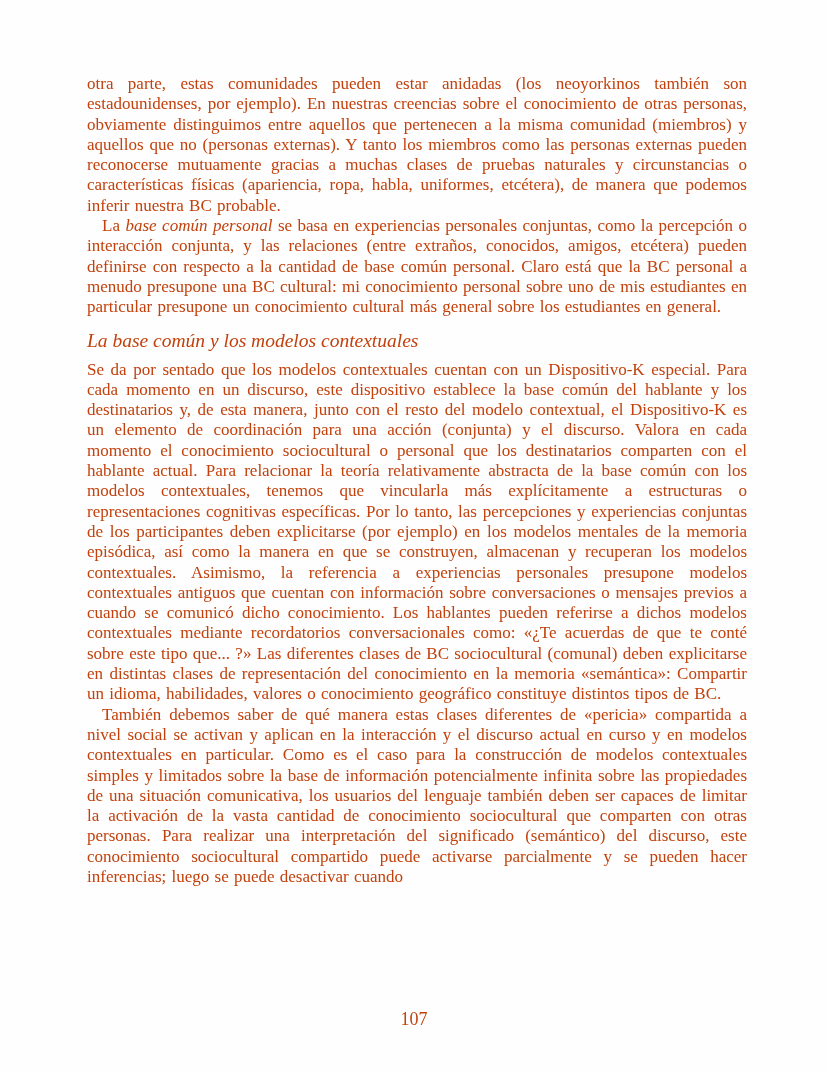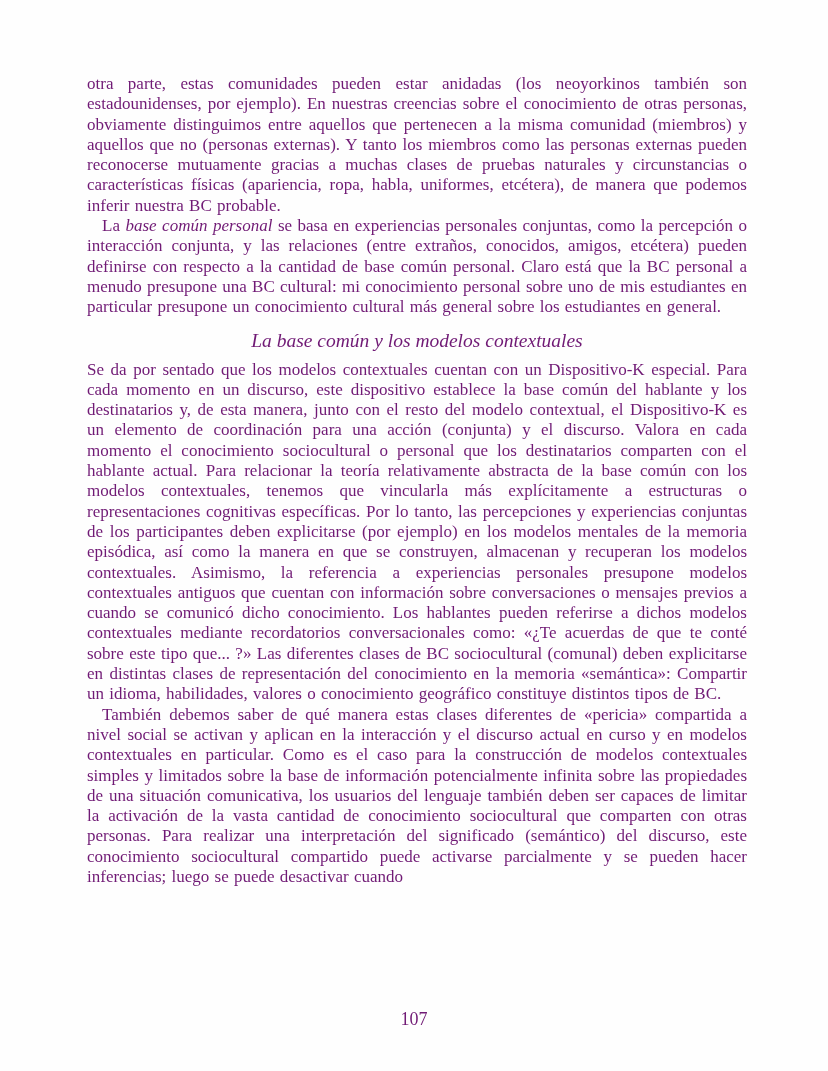--- a/index.html
+++ b/index.html
@@ -6,21 +6,21 @@
     margin: 0;
     padding: 0;
     background: #ffffff;
   }
   .page {
     position: relative;
     width: 828px;
     height: 1071px;
     background: #fefefe;
     font-family: "Liberation Serif", "DejaVu Serif", serif;
-    color: #701a75;
+    color: #c2410c;
     overflow: hidden;
   }
   .text-block {
     position: absolute;
     left: 87px;
     top: 74px;
     width: 660px;
   }
   .para {
     margin: 0;
@@ -31,21 +31,21 @@
   }
   .para.indent {
     text-indent: 15px;
   }
   .section-heading {
     margin: 11px 0 7px 0;
     font-size: 19.5px;
     line-height: 24px;
     font-style: italic;
     font-weight: normal;
-    text-align: center;
+    text-align: left;
   }
   .page-number {
     position: absolute;
     top: 1008px;
     left: 0;
     width: 828px;
     text-align: center;
     font-size: 18px;
     line-height: 22px;
   }

